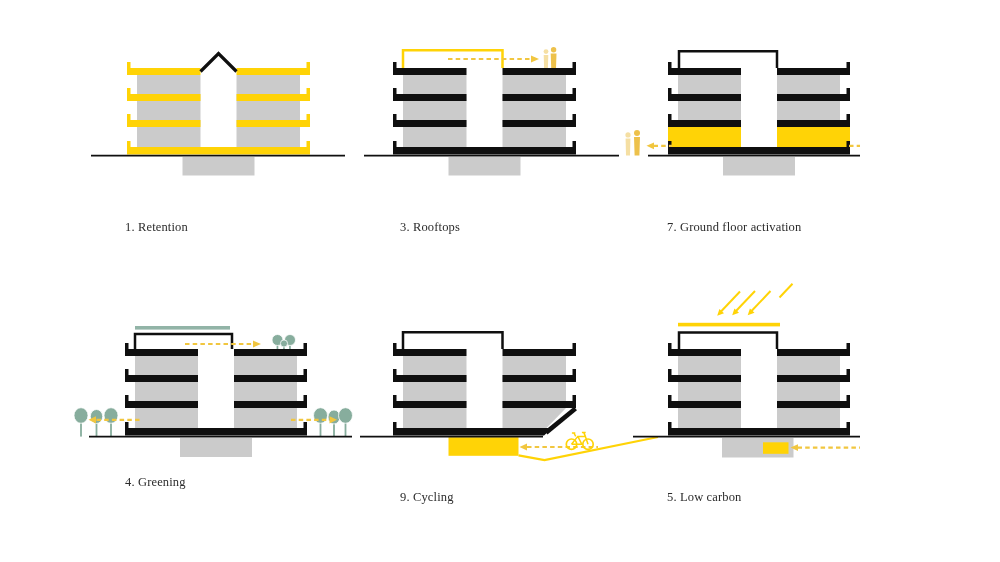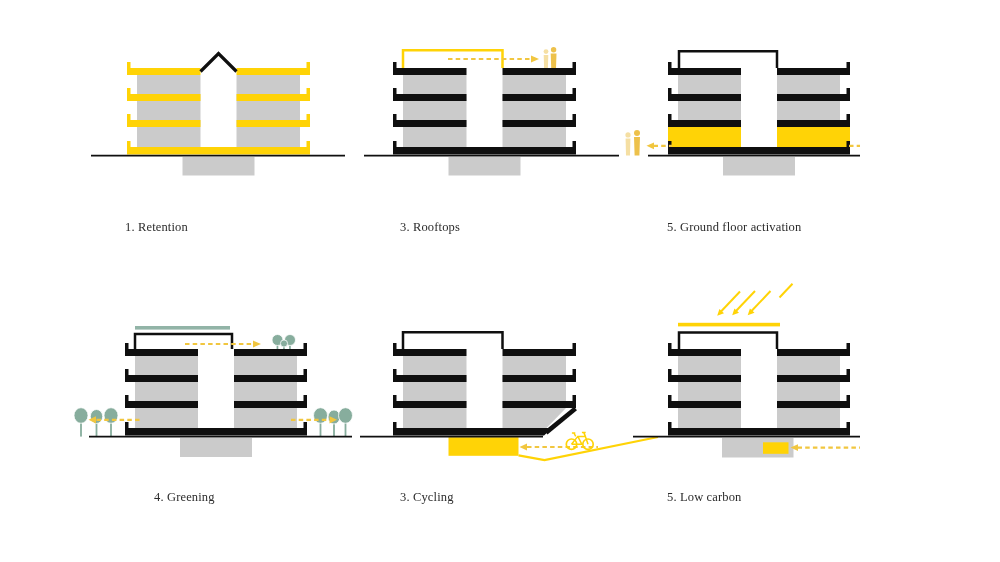--- a/index.html
+++ b/index.html
@@ -6,21 +6,21 @@
     --yellow:#FFD306; --arrow-yellow:#F1C63F; --person-light:#F5DFA3; --person-dark:#EDC14B;
     --green:#87AD9D; --green-bar:#92B4A7; --gray:#CBCBCB; --black:#0F0F0F; --blue:#3A57A7;
     --text:#2B2B2B; --background:#FFFFFF;
   }
   html,body{margin:0;padding:0;background:var(--background);}
   .canvas{position:relative;width:860px;height:562px;background:var(--background);overflow:hidden;
           font-family:Liberation Serif, serif;}
   .canvas svg{position:absolute;left:0;top:0;}
   .label{position:absolute;font-size:12.5px;line-height:1.2;color:var(--text);letter-spacing:.15px;white-space:nowrap;}
   .lbl1{left:125px;top:220px;} .lbl2{left:400px;top:220px;} .lbl3{left:667px;top:220px;}
-  .lbl4{left:125px;top:490px;margin-left:29px;} .lbl5{left:400px;top:490px;} .lbl6{left:667px;top:490px;}
+  .lbl4{left:125px;top:475px;} .lbl5{left:400px;top:490px;} .lbl6{left:667px;top:490px;}
 
   .f-yellow{fill:var(--yellow);} .f-gray{fill:var(--gray);} .f-black{fill:var(--black);}
   .f-green{fill:var(--green);stroke:#fff;stroke-width:.8;} .f-greenbar{fill:var(--green-bar);}
   .f-trunk{fill:var(--green);} .f-blue{fill:var(--blue);}
   .f-plight{fill:var(--person-light);} .f-pdark{fill:var(--person-dark);} .f-arrow{fill:var(--arrow-yellow);}
   .s-black{stroke:var(--black);fill:none;} .s-yellow{stroke:var(--yellow);fill:none;}
   .roof{stroke-width:2.5;} .gline{stroke:var(--black);stroke-width:1.7;}
   .dash{stroke:var(--arrow-yellow);stroke-width:2.2;stroke-dasharray:4.5 3.2;fill:none;}
 </style>
 </head>
@@ -196,17 +196,17 @@
     <rect class="f-blue" x="890" y="440" width="39" height="20.3"></rect>
     <rect class="f-gray" x="722" y="438" width="71.5" height="19.5"></rect>
     <rect class="f-yellow" x="763" y="442.3" width="25.5" height="11.5"></rect>
     <line class="dash" x1="797.5" y1="447.6" x2="919" y2="447.6"></line>
     <polygon class="f-arrow" points="790.5,447.6 798,444.2 798,451"></polygon>
   </g>
 </svg>
 
   <div class="label lbl1">1. Retention</div>
   <div class="label lbl2">3. Rooftops</div>
-  <div class="label lbl3">5. Ground floor activation</div>
+  <div class="label lbl3">7. Ground floor activation</div>
   <div class="label lbl4">4. Greening</div>
-  <div class="label lbl5">3. Cycling</div>
+  <div class="label lbl5">9. Cycling</div>
   <div class="label lbl6">5. Low carbon</div>
 </div>
 
 </body></html>

